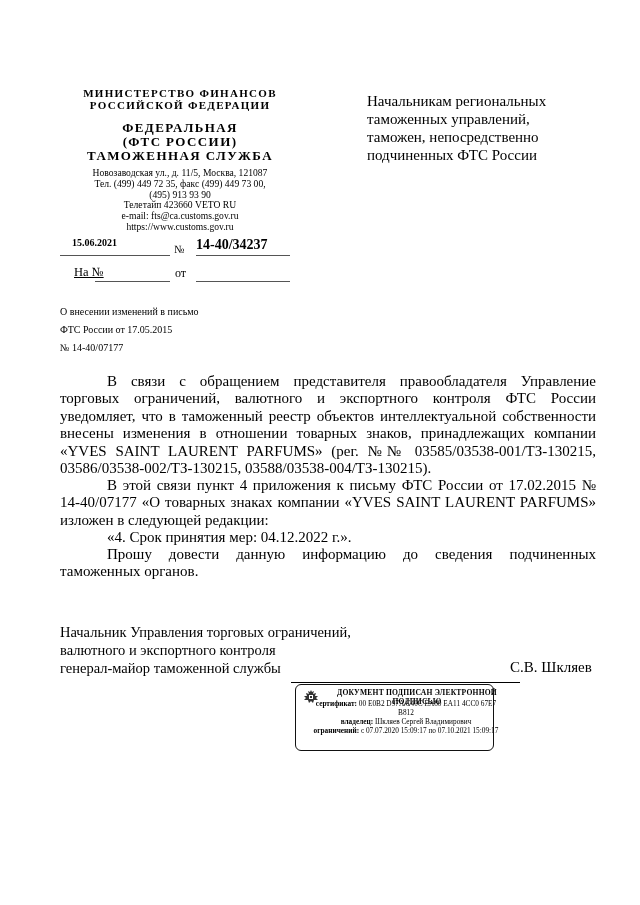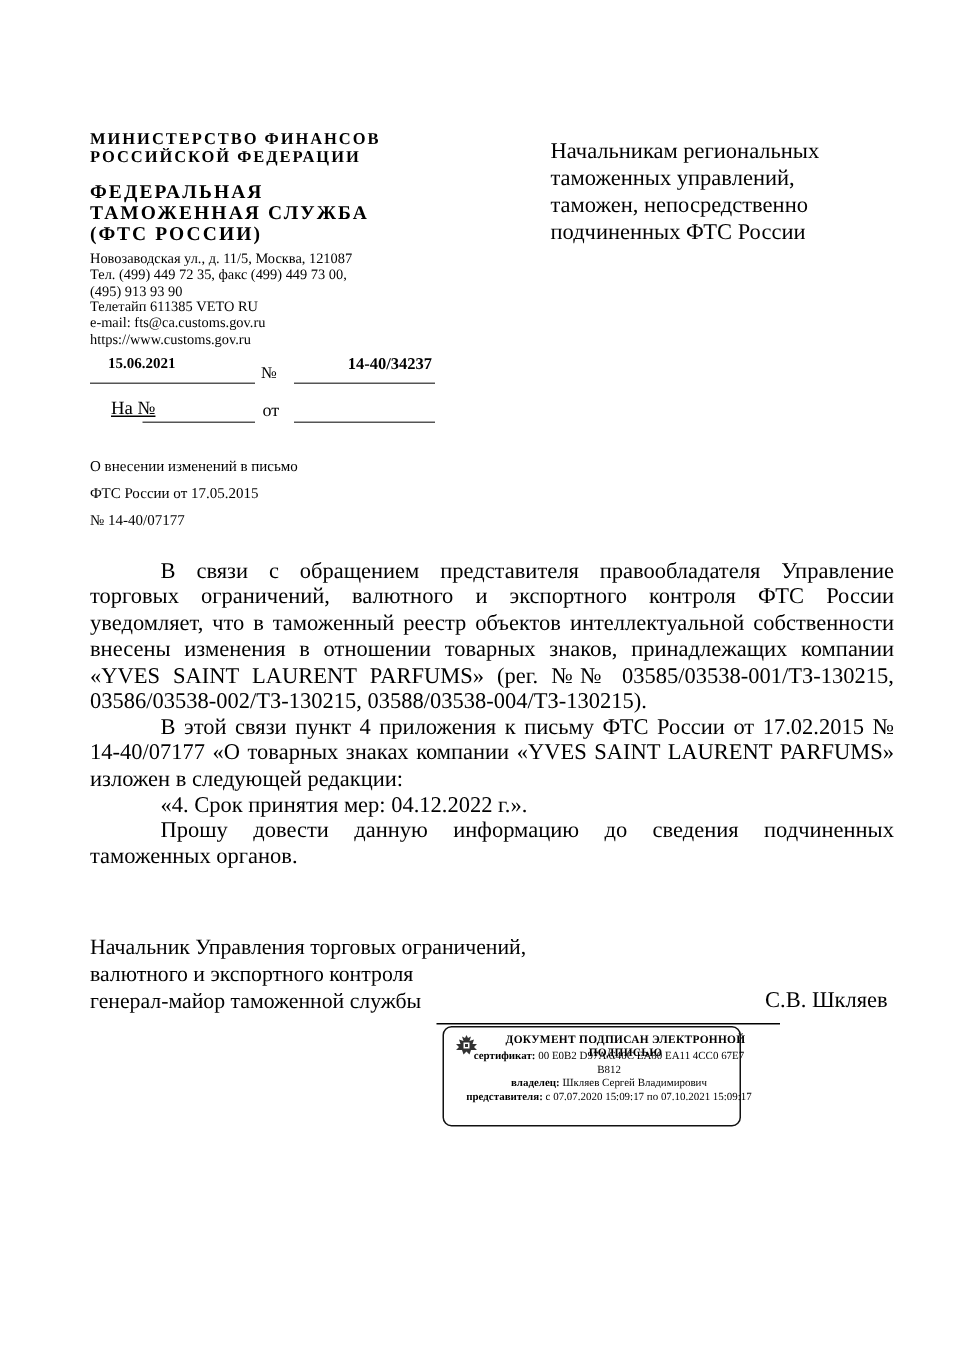--- a/index.html
+++ b/index.html
@@ -1,28 +1,28 @@
 <!DOCTYPE html>
 <html><head>
 <meta charset="utf-8">
 <style>
   html, body { margin:0; padding:0; background:#ffffff; }
   body { width:640px; height:905px; position:relative; overflow:hidden; color:#000; font-family:"Liberation Serif", serif; }
   .abs { position:absolute; }
 
   
-  .lh { left:60px; width:240px; text-align:left; }
+  .lh { left:60px; width:240px; text-align:center; }
   .lh-ministry { top:87px; font-weight:bold; font-size:11px; line-height:12px; letter-spacing:1.3px; }
   .lh-service { top:121px; font-weight:bold; font-size:13px; line-height:14px; letter-spacing:1.4px; }
   .lh-contacts { top:168px; font-size:9.6px; line-height:10.8px; }
   .lh-line { display:block; white-space:nowrap; }
 
   .reg-date { top:237px; left:72px; width:120px; text-align:left; font-weight:bold; font-size:10px; }
   .reg-no-sign { top:243px; left:174px; font-size:11px; }
-  .reg-num { top:237px; left:196px; width:92px; text-align:right; font-weight:bold; font-size:11px; }
+  .reg-num { top:237px; left:196px; width:92px; text-align:left; font-weight:bold; font-size:14px; }
   .uline { height:0; border-top:1px solid #555; }
   .ref-label { top:265px; left:74px; font-size:12.5px;text-decoration:underline; }
   .ref-from { top:266px; left:175px; font-size:12px; }
 
   
   .addressee { top:92px; left:367px; width:220px; font-size:15px; line-height:18px; }
   .addressee span { display:block; white-space:nowrap; }
 
   
   .subject { top:303px; left:60px; font-size:10px; line-height:18px; }
@@ -51,28 +51,28 @@
 </style>
 </head>
 <body>
 
 <div class="abs lh lh-ministry">
   <span class="lh-line">МИНИСТЕРСТВО ФИНАНСОВ</span>
   <span class="lh-line">РОССИЙСКОЙ ФЕДЕРАЦИИ</span>
 </div>
 <div class="abs lh lh-service">
   <span class="lh-line">ФЕДЕРАЛЬНАЯ</span>
+  <span class="lh-line">(ФТС РОССИИ)</span>
   <span class="lh-line">ТАМОЖЕННАЯ СЛУЖБА</span>
-  <span class="lh-line">(ФТС РОССИИ)</span>
 </div>
 <div class="abs lh lh-contacts">
   <span class="lh-line">Новозаводская ул., д. 11/5, Москва, 121087</span>
   <span class="lh-line">Тел. (499) 449 72 35, факс (499) 449 73 00,</span>
   <span class="lh-line">(495) 913 93 90</span>
-  <span class="lh-line">Телетайп 611385 VETO RU</span>
+  <span class="lh-line">Телетайп 423660 VETO RU</span>
   <span class="lh-line">e-mail: fts@ca.customs.gov.ru</span>
   <span class="lh-line">https://www.customs.gov.ru</span>
 </div>
 
 <div class="abs reg-date">15.06.2021</div>
 <div class="abs uline" style="top:255px;left:60px;width:110px;"></div>
 <div class="abs reg-no-sign">№</div>
 <div class="abs reg-num">14-40/34237</div>
 <div class="abs uline" style="top:255px;left:196px;width:94px;"></div>
 <div class="abs ref-label">На №</div>
@@ -117,17 +117,17 @@
     <div>
       <span class="esig-key">сертификат:</span>
       <span>00 E0B2 D97A C40C EA80 EA11 4CC0 67E7</span>
     </div>
     <div>B812</div>
     <div>
       <span class="esig-key">владелец:</span>
       <span>Шкляев Сергей Владимирович</span>
     </div>
     <div>
-      <span class="esig-key">представителя:</span>
+      <span class="esig-key">ограничений:</span>
       <span>с 07.07.2020 15:09:17 по 07.10.2021 15:09:17</span>
     </div>
   </div>
 </div>
 
 </body></html>

